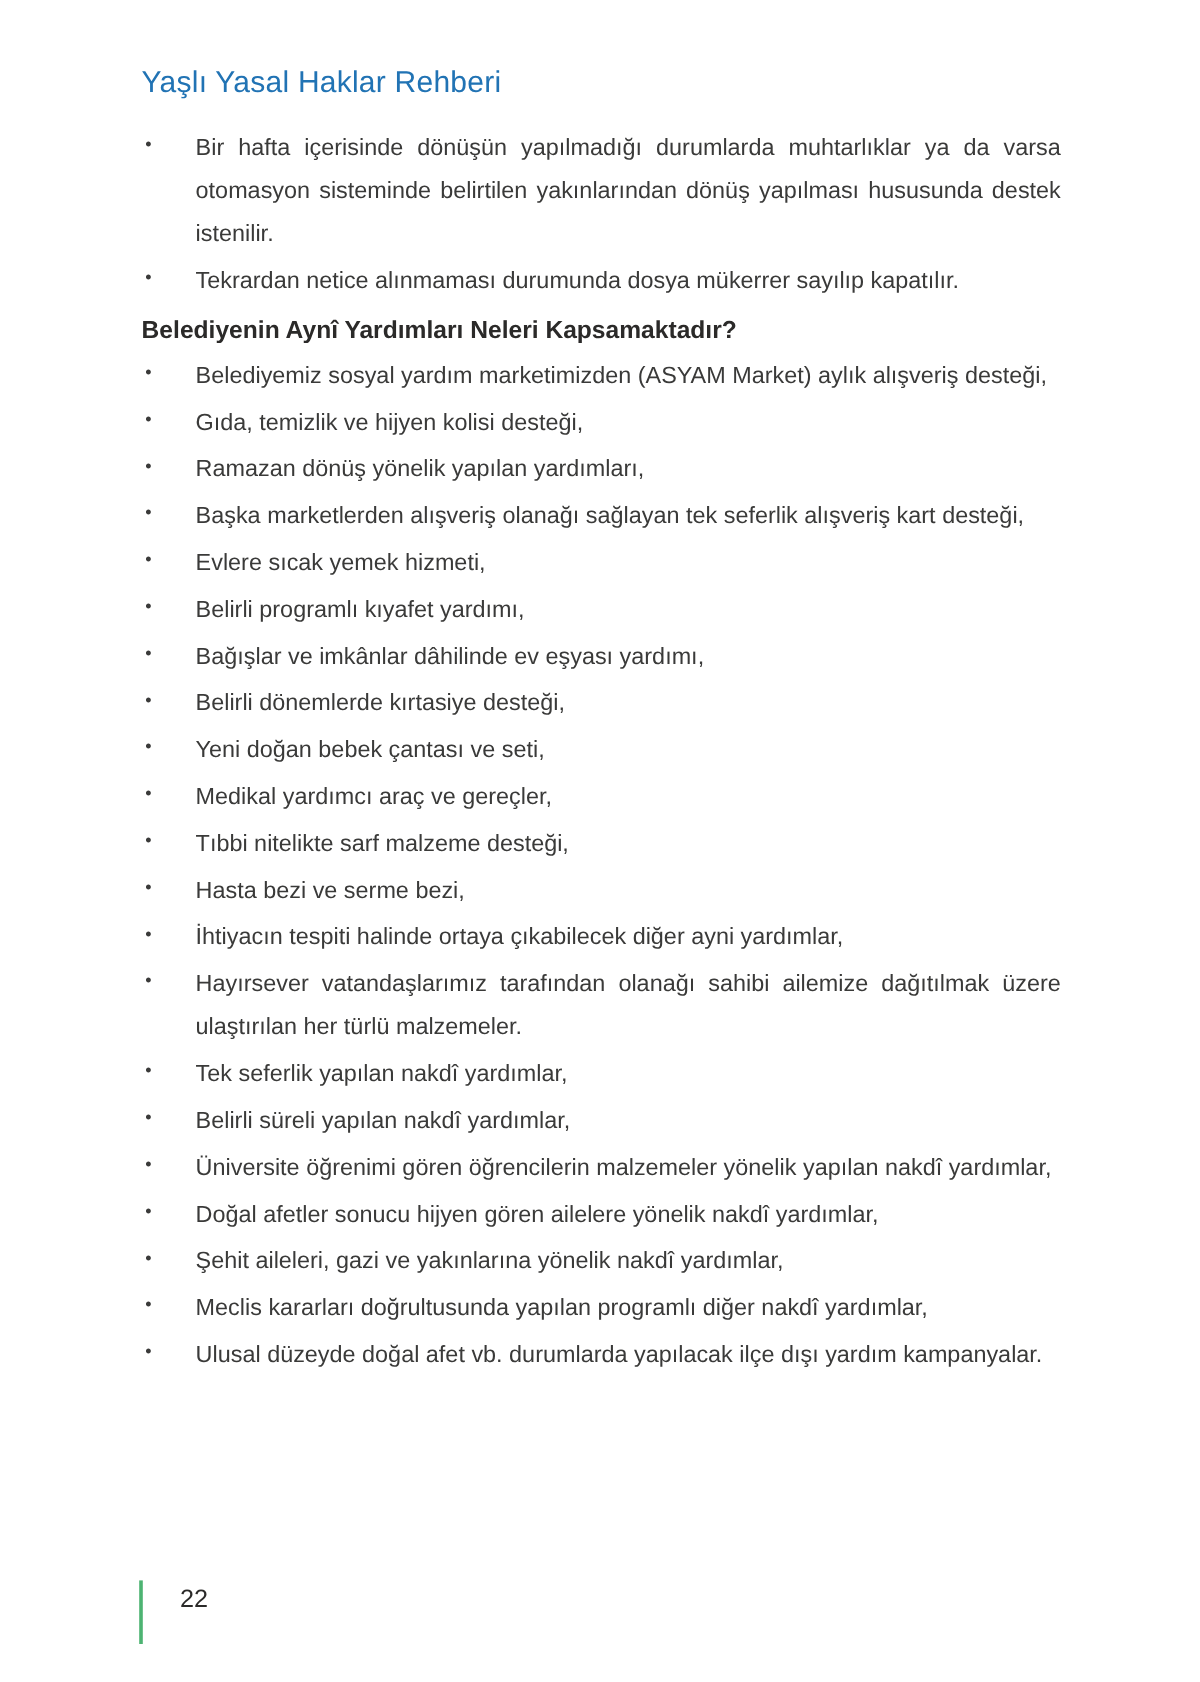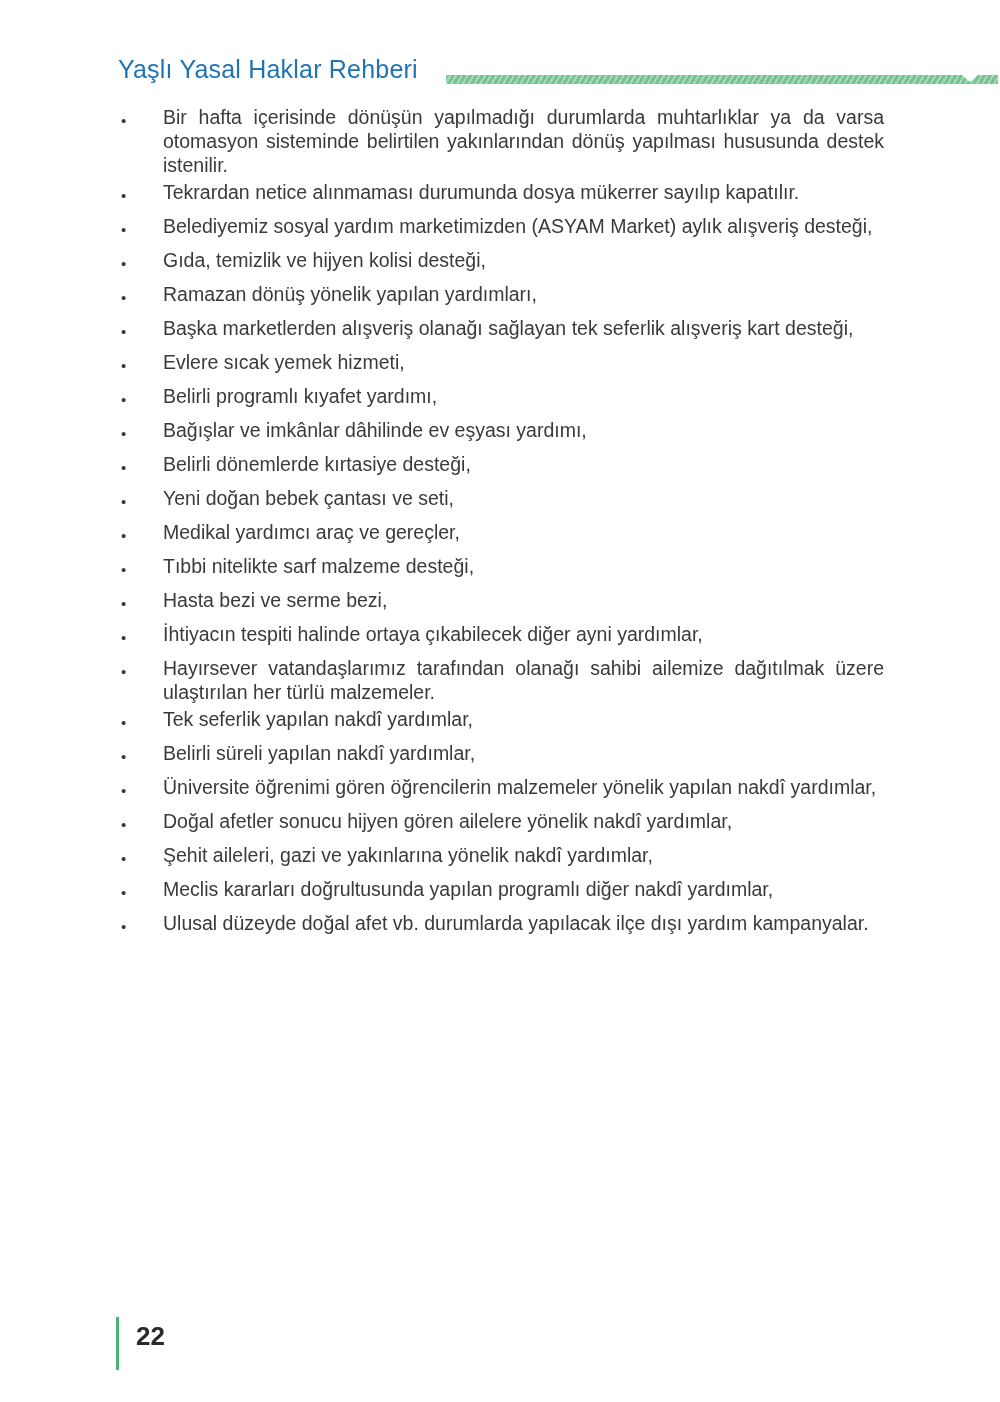--- a/index.html
+++ b/index.html
@@ -20,21 +20,22 @@
     color:var(--body-text);
     overflow:hidden;
   }
   
   .header{
     position:absolute;
     left:118px;
     top:55px;
     width:880px;
     display:flex;
-    align-items:flex-end;
+    align-items:flex-start;
+    flex-direction:column;
   }
   .doc-title{
     font-size:25px;
     font-weight:normal;
     color:var(--title-blue);
     letter-spacing:0.2px;
     white-space:nowrap;
   }
   .band-wrap{
     position:relative;
@@ -90,38 +91,38 @@
     flex:none;
     width:42px;
     font-size:15px;
     line-height:31px;
     padding-left:3px;
     color:var(--body-text);
   }
   .bullet-text{
     flex:1;
     font-size:19.5px;
-    line-height:24px;
+    line-height:36px;
     text-align:justify;
   }
   
   .footer{
     position:absolute;
     left:116px;
     top:1317px;
     height:53px;
     border-left:3px solid var(--footer-green);
     display:flex;
     align-items:flex-start;
   }
   .page-number{
-    margin-left:17px;
+    margin-left:31px;
     margin-top:4px;
-    font-size:26px;
-    font-weight:bold;
+    font-size:21px;
+    font-weight:normal;
     color:var(--heading-text);
   }
 </style>
 </head>
 <body>
 
 <div class="page">
 
   <div class="header">
     <span class="doc-title">Yaşlı Yasal Haklar Rehberi</span>
@@ -136,20 +137,21 @@
     <div class="bullet-item">
       <span class="bullet-marker">•</span>
       <span class="bullet-text">Bir hafta içerisinde dönüşün yapılmadığı durumlarda muhtarlıklar ya da varsa otomasyon sisteminde belirtilen yakınlarından dönüş yapılması hususunda destek istenilir.</span>
     </div>
 
     <div class="bullet-item">
       <span class="bullet-marker">•</span>
       <span class="bullet-text">Tekrardan netice alınmaması durumunda dosya mükerrer sayılıp kapatılır.</span>
     </div>
 
+    <h2>Belediyenin Aynî Yardımları Neleri Kapsamaktadır?</h2>
 
     <div class="bullet-item">
       <span class="bullet-marker">•</span>
       <span class="bullet-text">Belediyemiz sosyal yardım marketimizden (ASYAM Market) aylık alışveriş desteği,</span>
     </div>
 
     <div class="bullet-item">
       <span class="bullet-marker">•</span>
       <span class="bullet-text">Gıda, temizlik ve hijyen kolisi desteği,</span>
     </div>

